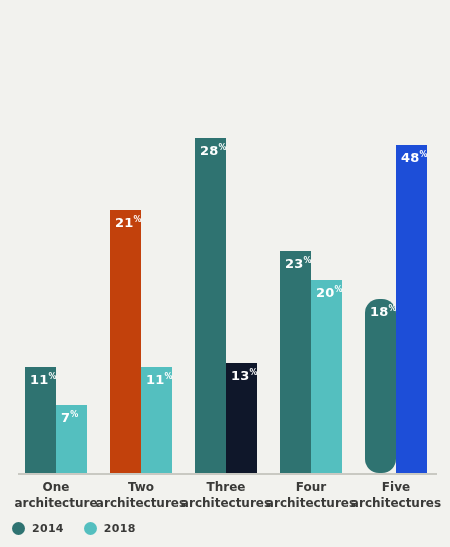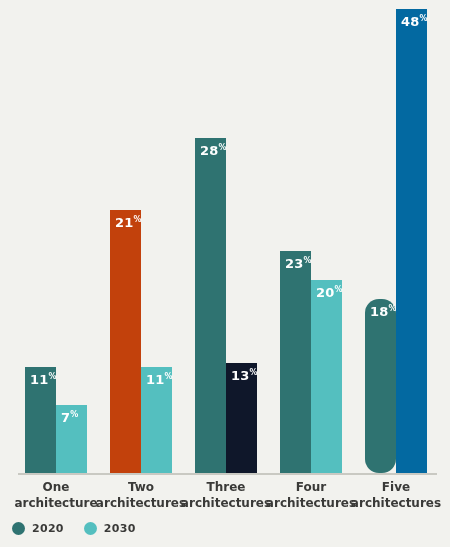--- a/index.html
+++ b/index.html
@@ -163,39 +163,39 @@
             <span class="bar-value">23<span class="pct">%</span></span>
           </div>
           <div class="bar series-2021" style="height: 193.333px; background: rgb(84, 191, 191);">
             <span class="bar-value">20<span class="pct">%</span></span>
           </div>
         </div>
         <div class="bar-group" style="left: 365px;">
           <div class="bar series-2020" style="height: 174px; background: rgb(47, 115, 113); border-radius: 14px;">
             <span class="bar-value">18<span class="pct">%</span></span>
           </div>
-          <div class="bar series-2021" style="height: 464px; background: #0369a1;">
+          <div class="bar series-2021" style="height: 328px; background: #1d4ed8;">
             <span class="bar-value">48<span class="pct">%</span></span>
           </div>
         </div>
       </div>
   </div>
 
   <div class="category-labels" id="category-labels">
       <div class="category-label" style="left: 1px;">One<br>architecture</div>
       <div class="category-label" style="left: 86px;">Two<br>architectures</div>
       <div class="category-label" style="left: 171px;">Three<br>architectures</div>
       <div class="category-label" style="left: 256px;">Four<br>architectures</div>
       <div class="category-label" style="left: 341px;">Five<br>architectures</div>
     </div>
 
   <div class="legend" id="legend">
       <div class="legend-item">
         <span class="legend-swatch s2020" style="background: rgb(47, 115, 113);"></span>
-        <span class="legend-label">2020</span>
+        <span class="legend-label">2014</span>
       </div>
       <div class="legend-item">
         <span class="legend-swatch s2021" style="background: rgb(84, 191, 191);"></span>
-        <span class="legend-label">2030</span>
+        <span class="legend-label">2018</span>
       </div>
     </div>
 
 </div>
 
 </body></html>

